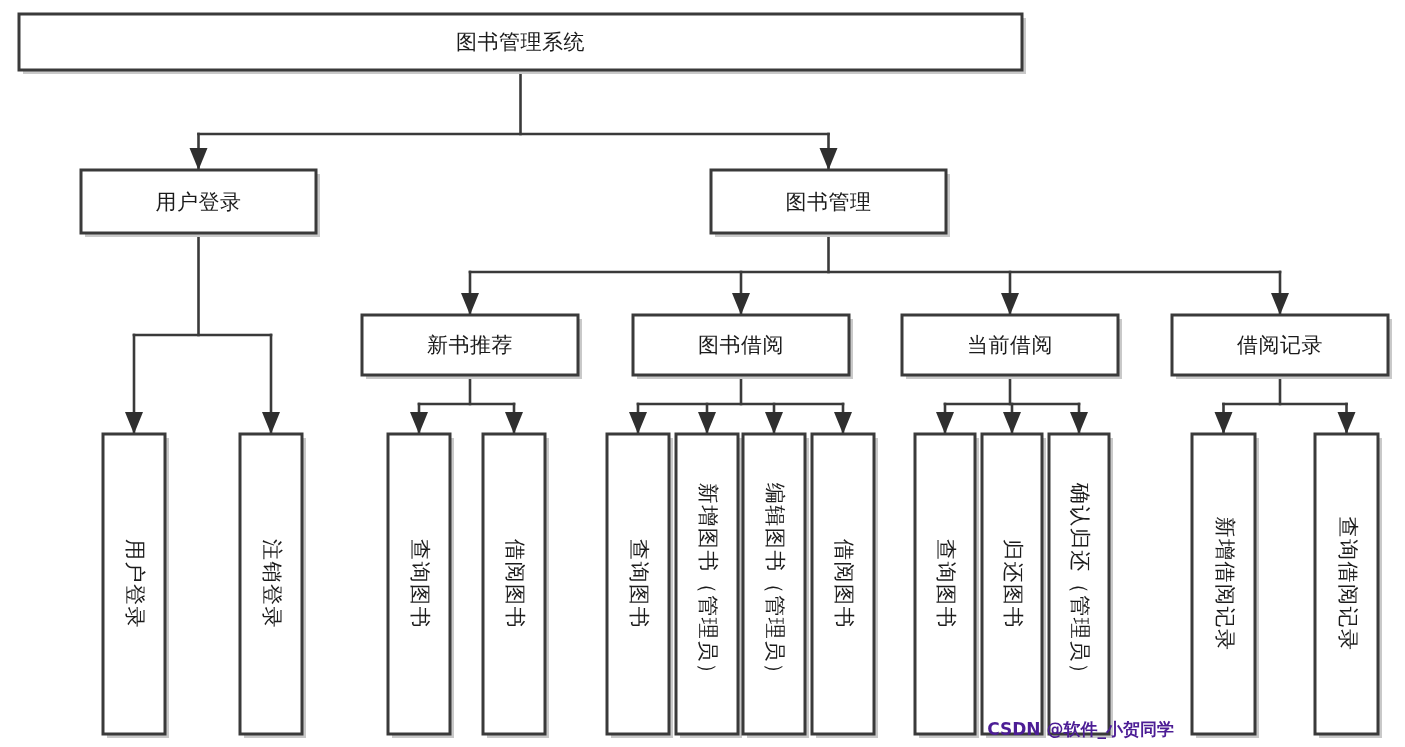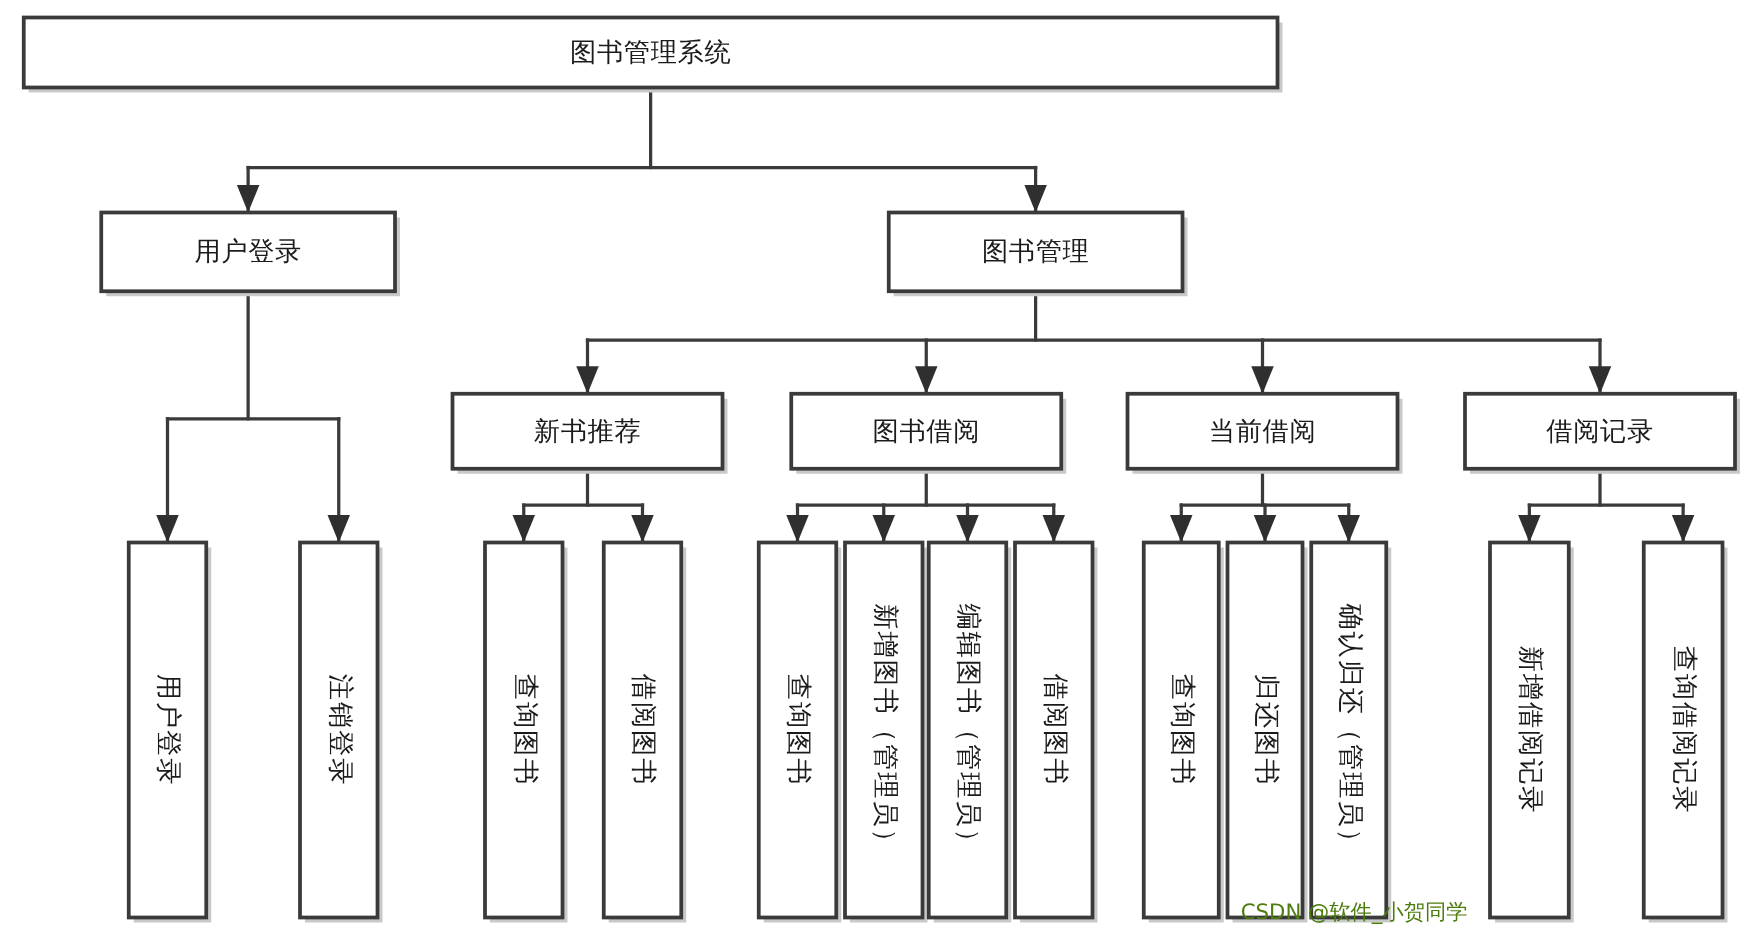--- a/index.html
+++ b/index.html
@@ -60,25 +60,26 @@
     font-family: "DejaVu Sans", "Liberation Sans", sans-serif;
     font-size: 21px;
     text-anchor: middle;
     dominant-baseline: middle;
     letter-spacing: 1.5px;
   }
   .watermark-text {
     position: absolute;
     right: 10px;
     bottom: 6px;
-    color: #4d7c0f;
+    color: #4c1d95;
     font-size: 17px;
     font-family: "DejaVu Sans", "Liberation Sans", sans-serif;
     white-space: nowrap;
     user-select: none;
+    font-weight: bold;
   }
 </style>
 </head>
 <body>
 
 <div id="diagram-root">
 
   <svg class="diagram-canvas" viewBox="0 0 1405 747">
     <g id="connector-layer">
         <line x1="520.5" y1="70" x2="520.5" y2="134" class="connector"></line>

